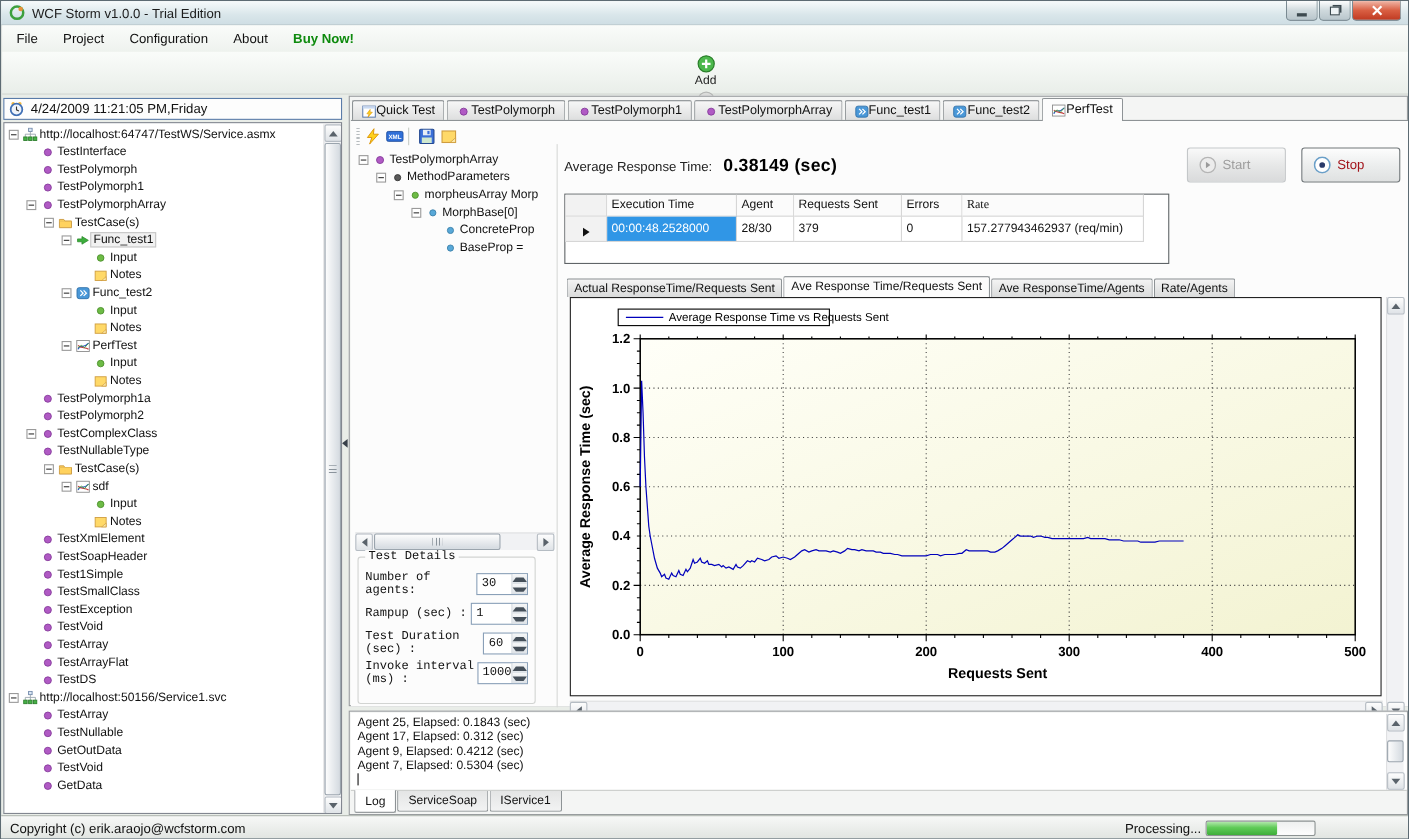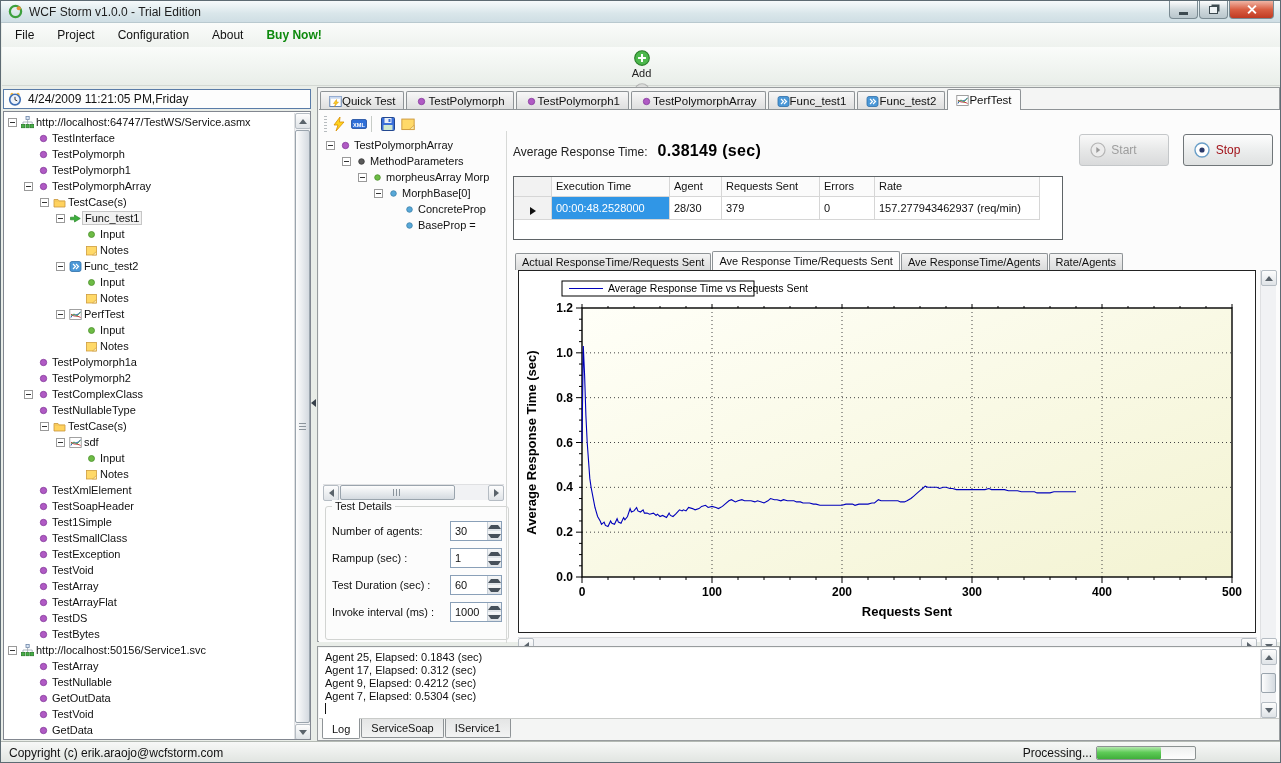--- a/index.html
+++ b/index.html
@@ -72,21 +72,21 @@
     border:1px solid #8e9396; border-bottom:none; border-radius:2px 2px 0 0; background:linear-gradient(to bottom,#f7f7f7,#dcdddd); margin-right:2px; }
   .dtab.active { height:21px; background:#fcfcfc; position:relative; z-index:2; }
   #main-content { position:absolute; left:1px; top:21px; width:961px; height:533px; background:#fcfcfc; border-top:1px solid #8e9396; }
 
   
   #param-toolbar { position:absolute; left:3px; top:3px; width:182px; height:22px; display:flex; align-items:center; }
   #param-toolbar .dots { width:3px; height:16px; margin:0 4px 0 2px;
     background:repeating-linear-gradient(to bottom,#b7bcbf 0,#b7bcbf 1px,transparent 1px,transparent 3px); }
   #param-tree { position:absolute; left:3px; top:27px; width:183px; height:345px; overflow:hidden; }
   #param-hscroll { left:4px; top:374px; width:181px; }
-  #test-details { position:absolute; left:6px; top:396px; width:184px; height:134px; border:1px solid #d2d4d2; border-radius:3px; font-size:11px; }
+  #test-details { position:absolute; left:6px; top:396px; width:162px; height:134px; border:1px solid #d2d4d2; border-radius:3px; font-size:11px;font-family:Liberation Mono, monospace; }
   #test-details .gtitle { position:absolute; left:6px; top:-7px; background:#fcfcfc; padding:0 3px; color:#111; }
   .td-row { position:absolute; left:6px; right:6px; height:20px; display:flex; justify-content:space-between; align-items:center; color:#111; }
   .spin { width:52px; height:20px; border:1px solid #8aa0b8; background:#fff; display:flex; }
   .spin .val { flex:1; font-size:11px; padding:3px 0 0 4px; }
   .spin .btns { width:14px; border-left:1px solid #c8d0d8; display:flex; flex-direction:column; }
   .spin .btns div { flex:1; background:linear-gradient(to bottom,#f6f7f8,#dde2e7); display:flex; align-items:center; justify-content:center; }
   .mini-tri-up { width:0;height:0;border-left:3px solid transparent;border-right:3px solid transparent;border-bottom:4px solid #46505a; }
   .mini-tri-down { width:0;height:0;border-left:3px solid transparent;border-right:3px solid transparent;border-top:4px solid #46505a; }
   #vdivider { position:absolute; left:187px; top:21px; width:1px; height:512px; background:#d7d9d7; }
 
@@ -473,27 +473,20 @@
               <circle cx="6.5" cy="6.5" r="3.2" fill="#b05ac4" stroke="#84399a" stroke-width=".8"></circle>
             </svg></span>
           <span class="lbl">TestArrayFlat</span>
         </div>
         <div class="trow">
           <span class="sp" style="width: 33px;"></span>
           <span style="display: inline-block; width: 13px; height: 13px; flex: 0 0 13px;"><svg viewBox="0 0 13 13" width="13" height="13">
               <circle cx="6.5" cy="6.5" r="3.2" fill="#b05ac4" stroke="#84399a" stroke-width=".8"></circle>
             </svg></span>
           <span class="lbl">TestDS</span>
-        </div>
-        <div class="trow">
-          <span class="sp" style="width: 33px;"></span>
-          <span style="display: inline-block; width: 13px; height: 13px; flex: 0 0 13px;"><svg viewBox="0 0 13 13" width="13" height="13">
-              <circle cx="6.5" cy="6.5" r="3.2" fill="#b05ac4" stroke="#84399a" stroke-width=".8"></circle>
-            </svg></span>
-          <span class="lbl">TestBytes</span>
         </div>
         <div class="trow">
           <span class="sp" style="width: 4px;"></span>
           <span class="exp"></span>
           <span style="display: inline-block; width: 13px; height: 13px; flex: 0 0 13px;"><svg viewBox="0 0 13 13" width="13" height="13">
               <rect x="5" y="0.5" width="3.2" height="3" fill="#dbe7f5" stroke="#6d86a8" stroke-width=".8"></rect>
               <path d="M6.6 3.5v2.5M2 8.5V6h9.2v2.5M6.6 6v2.5" stroke="#9aa4ae" stroke-width=".8" fill="none"></path>
               <rect x="0.5" y="8.5" width="3.2" height="3.2" fill="#45b045" stroke="#2c7e2c" stroke-width=".8"></rect>
               <rect x="5" y="8.5" width="3.2" height="3.2" fill="#45b045" stroke="#2c7e2c" stroke-width=".8"></rect>
               <rect x="9.5" y="8.5" width="3.2" height="3.2" fill="#45b045" stroke="#2c7e2c" stroke-width=".8"></rect>
@@ -772,21 +765,21 @@
         <span>Stop</span>
       </div>
 
       <div id="grid">
           <div class="grow ghead">
             <div class="gcell rowhdr" style="width: 38px;"></div>
             <div class="gcell" style="width: 118px;">Execution Time</div>
             <div class="gcell" style="width: 52px;">Agent</div>
             <div class="gcell" style="width: 98px;">Requests Sent</div>
             <div class="gcell" style="width: 55px;">Errors</div>
-            <div class="gcell" style="width: 165px;">Rate</div>
+            <div class="gcell" style="width: 165px; font-family: Liberation Serif, serif;">Rate</div>
           </div>
           <div class="grow gdata">
             <div class="gcell rowhdr" style="width: 38px; height: 23px;">
               <div class="row-arrow"></div>
             </div>
             <div class="gcell sel" style="width: 118px;">00:00:48.2528000</div>
             <div class="gcell" style="width: 52px;">28/30</div>
             <div class="gcell" style="width: 98px;">379</div>
             <div class="gcell" style="width: 55px;">0</div>
             <div class="gcell" style="width: 165px;">157.277943462937 (req/min)</div>

